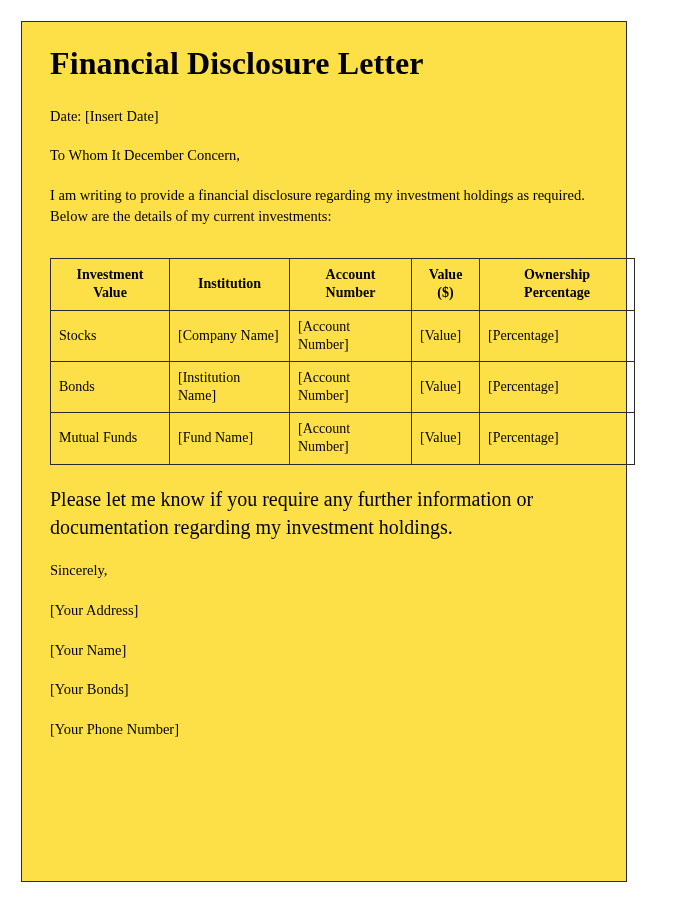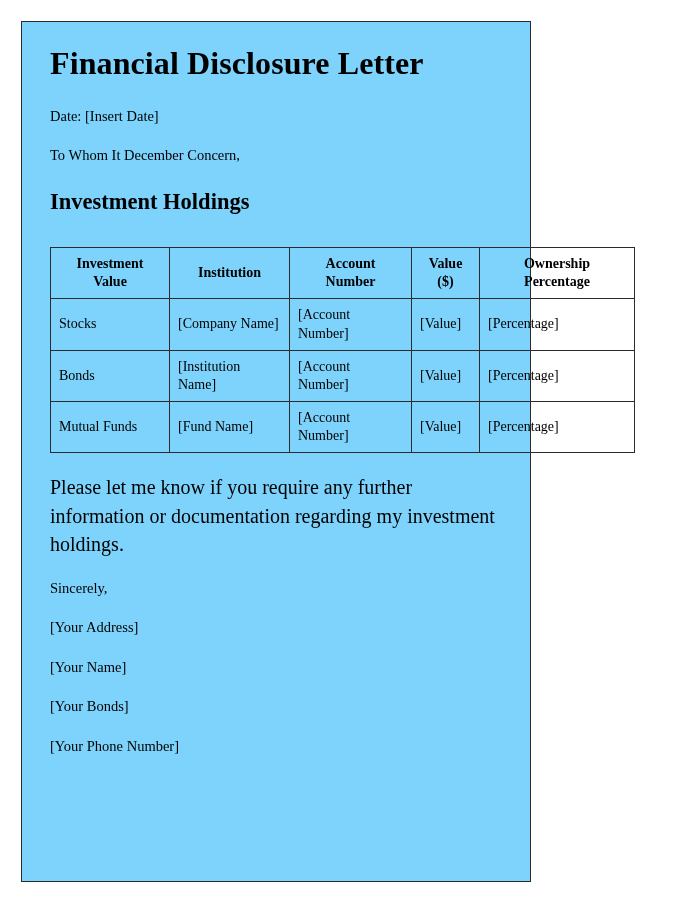--- a/index.html
+++ b/index.html
@@ -12,25 +12,25 @@
     height: 900px;
     font-family: "Liberation Serif", "DejaVu Serif", serif;
     color: #000000;
     overflow: hidden;
   }
 
   .page-frame {
     position: absolute;
     left: 21px;
     top: 21px;
-    width: 510px;
+    width: 606px;
     height: 861px;
     border: 1.5px solid #2b2b2b;
     box-sizing: border-box;
-    background: #7dd3fc;
+    background: #fde047;
   }
 
   .page-content {
     padding: 24px 28px 0 28px;
     box-sizing: border-box;
   }
 
   .doc-title {
     font-size: 32px;
     font-weight: bold;
@@ -108,22 +108,22 @@
 
 <div class="page-frame">
   <div class="page-content">
 
     <h1 class="doc-title">Financial Disclosure Letter</h1>
 
     <p class="para first-after-title">Date: [Insert Date]</p>
 
     <p class="para">To Whom It December Concern,</p>
 
+    <p class="para">I am writing to provide a financial disclosure regarding my investment holdings as required. Below are the details of my current investments:</p>
 
-    <h2 class="section-heading">Investment Holdings</h2>
 
     <table class="holdings-table">
       <colgroup>
         <col class="col-type">
         <col class="col-inst">
         <col class="col-acct">
         <col class="col-value">
         <col class="col-ownership">
       </colgroup>
       <thead>

